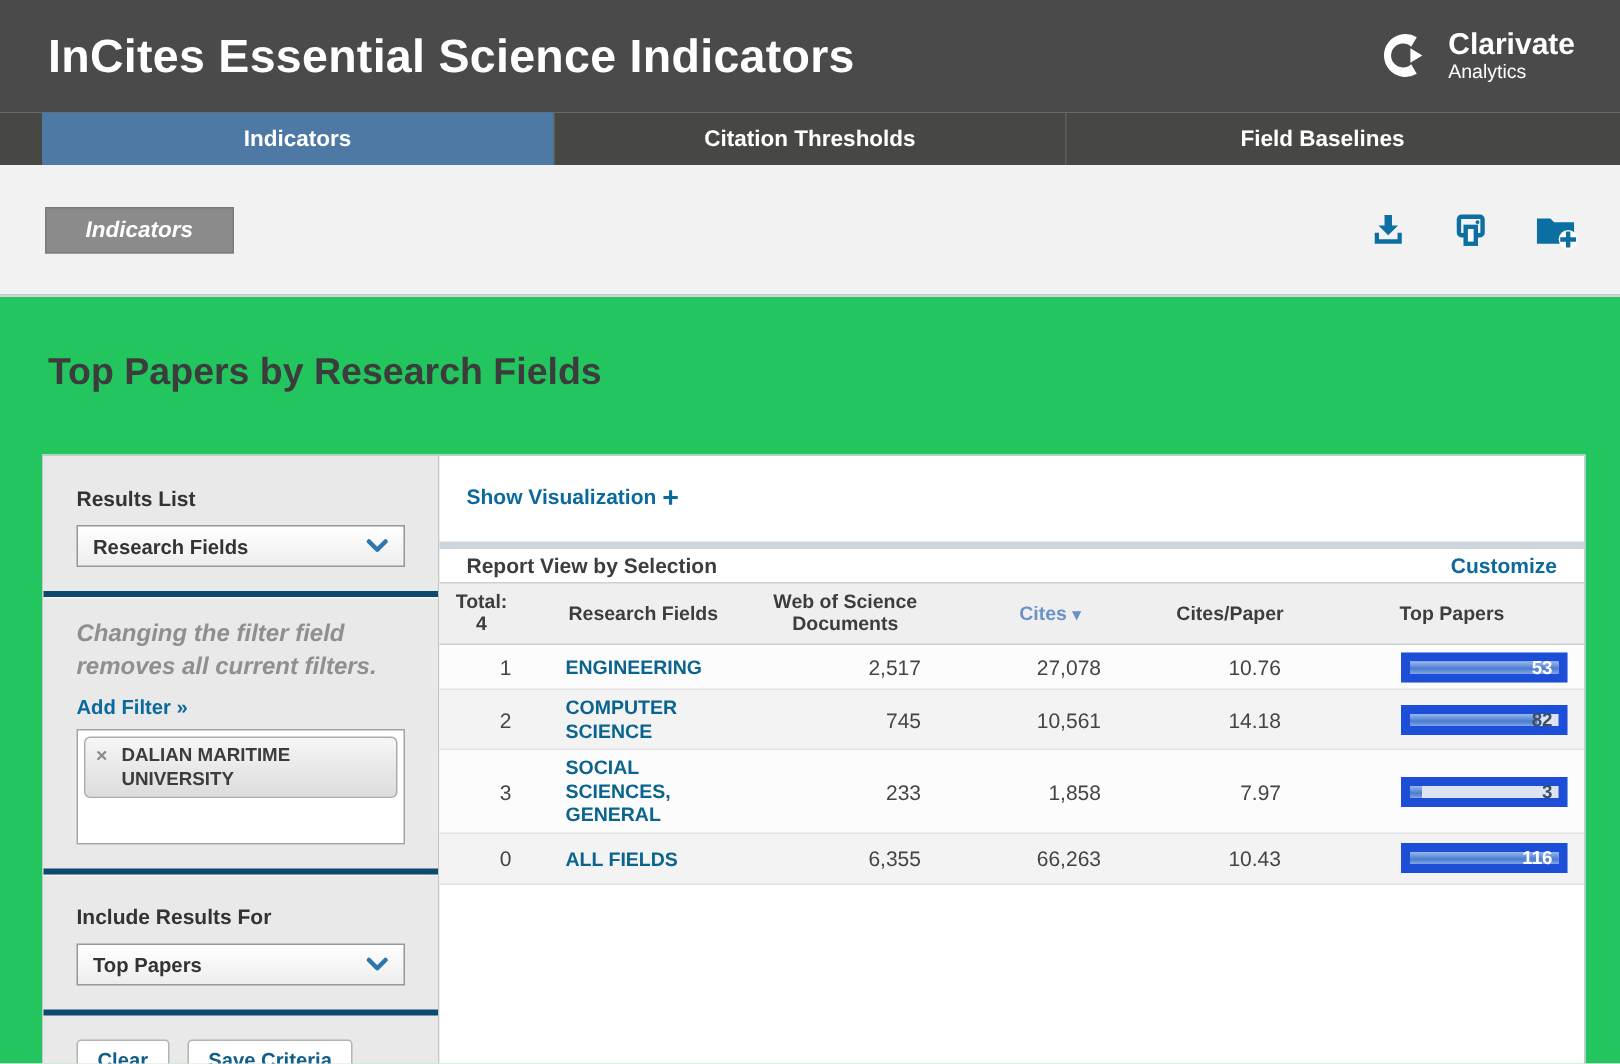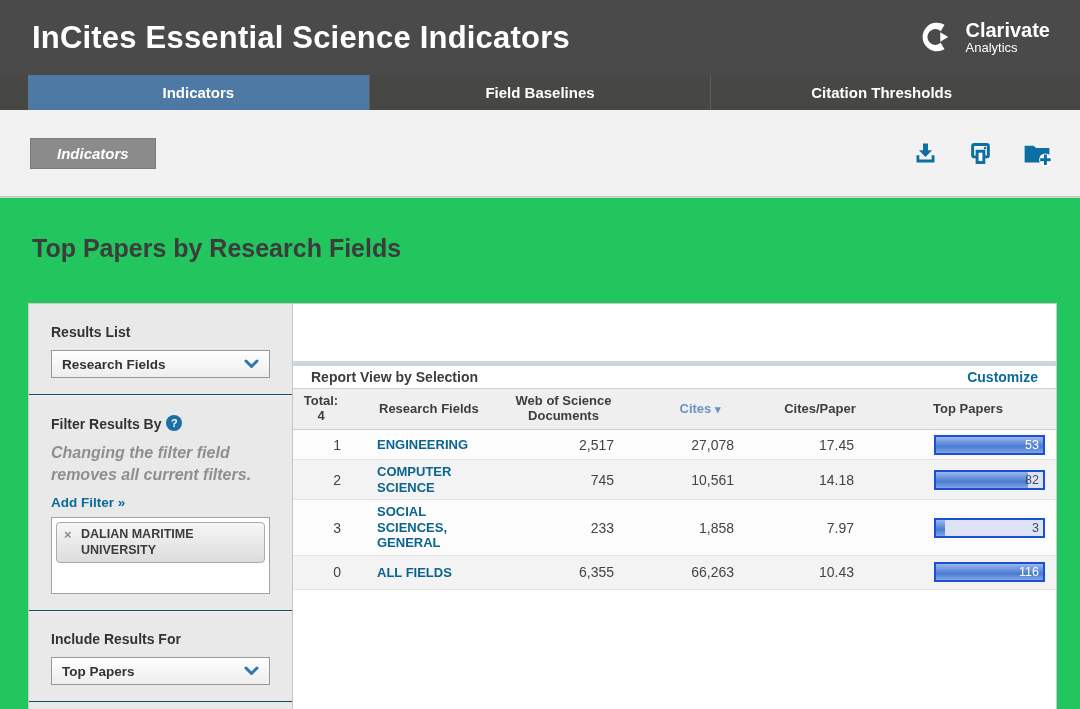--- a/index.html
+++ b/index.html
@@ -27,21 +27,21 @@
   .tool-icons .ticon { cursor:pointer; display:block; }
 
   
   .page { position:absolute; top:198px; left:0; right:0; bottom:0; background:#22c55e; }
   .page-title { font-size:25px; font-weight:bold; color:#3c3c3c; padding:36px 0 0 32px; }
 
   .cards { position:absolute; top:105px; left:28px; right:23px; bottom:0; display:flex; border:1px solid #c3cbd0; border-bottom:none; background:#fff; }
 
   
   .sidebar { width:264px; background:#e9e9e9; border-right:1px solid #c6c6c6; flex-shrink:0; }
-  .sb-section { padding:14px 22px 16px 22px; border-bottom:1px solid #0c4a6e; box-shadow:0 1px 0 #f6f6f6 inset; }
+  .sb-section { padding:14px 22px 16px 22px; border-bottom:4px solid #0c4a6e; box-shadow:0 1px 0 #f6f6f6 inset; }
   .sb-section:first-child { box-shadow:none; }
   .sb-label { font-size:14px; font-weight:bold; color:#333; margin:6px 0 10px 0; }
   .select { height:28px; background:linear-gradient(#ffffff,#ededed); border:1px solid #989898; display:flex; align-items:center; justify-content:space-between; padding:0 10px; cursor:pointer; }
   .select-value { font-size:13.5px; font-weight:bold; color:#333; }
   .help-icon { display:inline-flex; width:16px; height:16px; border-radius:50%; background:#1b6fa6; color:#fff; font-size:11px; font-weight:bold; align-items:center; justify-content:center; vertical-align:2px; margin-left:5px; cursor:pointer; }
   .filter-note { font-size:16px; font-style:italic; font-weight:bold; color:#8f8f8f; line-height:1.35; margin-bottom:8px; }
   .add-filter { font-size:13.5px; font-weight:bold; color:#0b6a9c; cursor:pointer; margin-bottom:7px; display:inline-block; }
   .filter-box { background:#fff; border:1px solid #a3a3a3; height:77px; padding:4px; }
   .chip { background:linear-gradient(#f6f6f6,#dcdcdc); border:1px solid #ababab; border-radius:4px; padding:4px 8px 4px 24px; position:relative; font-size:12.5px; font-weight:bold; color:#3c3c3c; line-height:1.25; }
   .chip-x { position:absolute; left:7px; top:4px; color:#8a8a8a; font-size:13px; font-weight:bold; cursor:pointer; }
@@ -70,21 +70,21 @@
   .trow { border-bottom:1px solid #e2e2e2; }
   .trow.odd { background:#fcfcfc; }
   .trow.even { background:#f3f3f3; }
   .td { font-size:14px; color:#444; }
   .td-rank { text-align:right; padding-right:8px; }
   .td-field { font-size:13px; font-weight:bold; color:#0a648f; line-height:1.2; cursor:pointer; padding:4px 0; }
   .td-num { text-align:right; padding-right:26px; }
   .r1 { min-height:30px; } .r2 { min-height:37px; } .r3 { min-height:44px; } .r4 { min-height:34px; }
 
   .bar-wrap { display:flex; justify-content:flex-end; padding-right:11px; }
-  .bar-track { position:relative; width:111px; height:20px; background:#dde3f4; border:2px solid #1d4ed8; }
+  .bar-track { position:relative; width:111px; height:20px; background:#dde3f4; border:6px solid #1d4ed8;font-weight:bold; }
   .bar-fill { position:absolute; left:0; top:0; bottom:0; background:linear-gradient(180deg,#9ab8ec 0%,#6490dc 40%,#4a7cd0 60%,#82a5e3 100%); }
   .bar-label { position:absolute; right:4px; top:50%; transform:translateY(-50%); font-size:12.5px; }
   .label-in .bar-label { color:#fff; }
   .label-out .bar-label { color:#3d4f66; }
 
   svg { display:block; }
 </style>
 </head>
 <body>
 
@@ -99,22 +99,22 @@
     </span>
     <span class="brand-text">
       <span class="brand-name">Clarivate</span>
       <span class="brand-sub">Analytics</span>
     </span>
   </div>
 </div>
 
 <div class="tabbar">
   <div class="tab active">Indicators</div>
+  <div class="tab">Citation Thresholds</div>
   <div class="tab">Field Baselines</div>
-  <div class="tab">Citation Thresholds</div>
 </div>
 
 <div class="toolbar">
   <button class="crumb-btn">Indicators</button>
   <div class="tool-icons">
     <span class="ticon">
       <svg width="27" height="27" viewBox="0 0 24 24">
         <polygon points="12,15 6.2,9.2 9.8,9.2 9.8,3 14.2,3 14.2,9.2 17.8,9.2" fill="#0b6fa4"></polygon>
         <path d="M4 13.5 V20 H20 V13.5 H17.5 V17.4 H6.5 V13.5 Z" fill="#0b6fa4"></path>
       </svg>
@@ -148,23 +148,20 @@
           <span class="select-value">Research Fields</span>
           <span>
             <svg width="15" height="10" viewBox="0 0 15 10">
                 <path d="M2 2 L7.5 7.5 L13 2" fill="none" stroke="#2c77ad" stroke-width="3" stroke-linecap="round" stroke-linejoin="round"></path>
               </svg>
           </span>
         </div>
       </div>
 
       <div class="sb-section">
-        <div class="sb-label">
-          <span>Filter Results By</span><span class="help-icon">?</span>
-        </div>
         <div class="filter-note">Changing the filter field removes all current filters.</div>
         <span class="add-filter">Add Filter »</span>
         <div class="filter-box">
           <div class="chip">
             <span class="chip-x">×</span>
             <span>DALIAN MARITIME UNIVERSITY</span>
           </div>
         </div>
       </div>
 
@@ -181,20 +178,23 @@
       </div>
 
       <div class="sb-buttons">
         <button class="sb-btn">Clear</button>
         <button class="sb-btn">Save Criteria</button>
       </div>
     </div>
 
     <div class="main">
       <div class="panel-row row-map">
+        <span class="panel-link">
+          <span>Show Visualization</span><span class="plus-glyph">+</span>
+        </span>
       </div>
       <div class="panel-gap"></div>
       <div class="panel-row row-report">
         <span class="panel-title">Report View by Selection</span>
         <span class="panel-link">Customize</span>
       </div>
 
       <div class="tgrid thead">
         <div class="th th-total">
           <div>Total:</div>
@@ -210,21 +210,21 @@
         <div class="th th-center">Cites/Paper</div>
         <div class="th th-center">Top Papers</div>
       </div>
 
       <div class="tgrid trow odd r1">
         <div class="td td-rank">1</div>
         <div></div>
         <div class="td td-field">ENGINEERING</div>
         <div class="td td-num">2,517</div>
         <div class="td td-num">27,078</div>
-        <div class="td td-num">17.45</div>
+        <div class="td td-num">10.76</div>
         <div class="bar-wrap">
           <div class="bar-track label-in">
             <div class="bar-fill" style="width: 100%;"></div>
             <span class="bar-label">53</span>
           </div>
         </div>
       </div>
 
       <div class="tgrid trow even r2">
         <div class="td td-rank">2</div>

